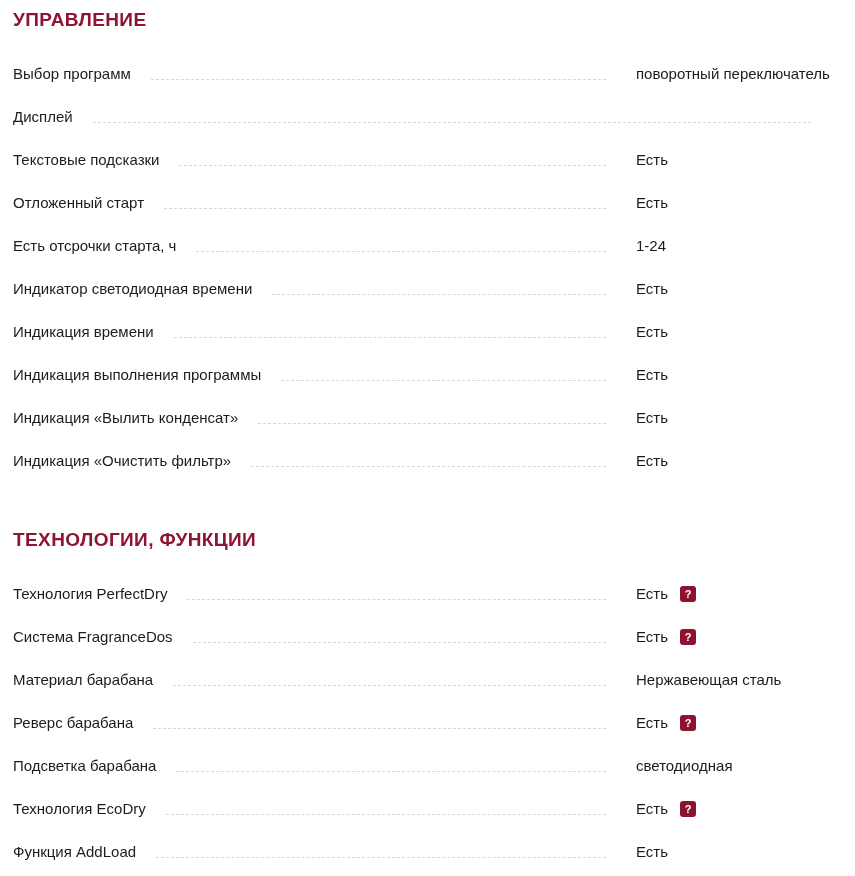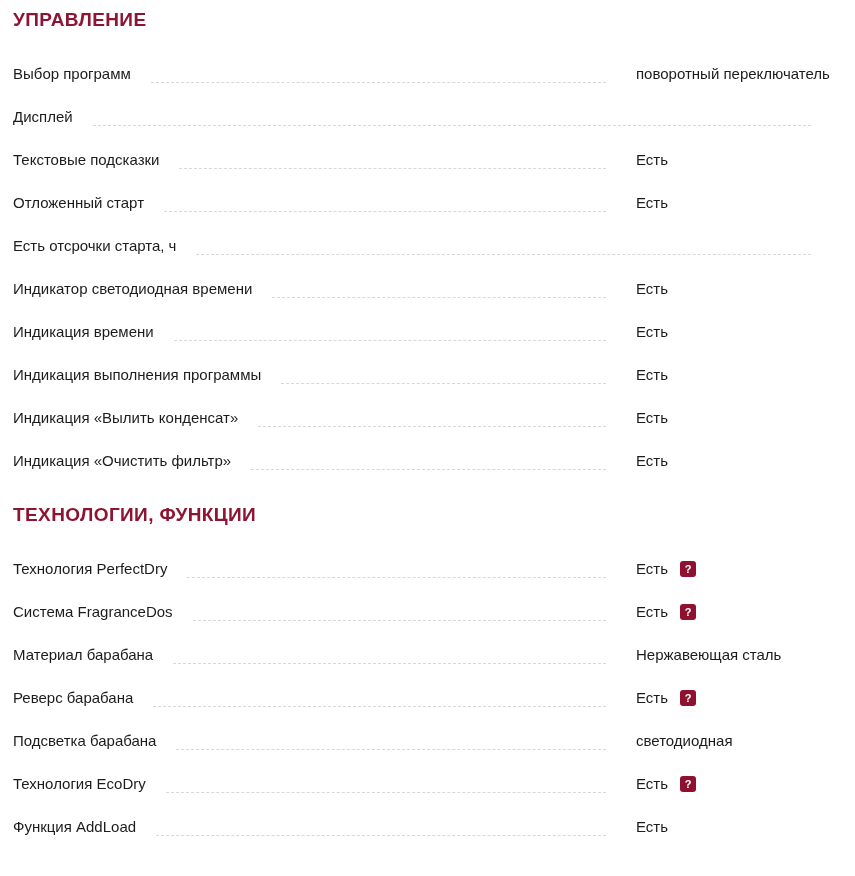--- a/index.html
+++ b/index.html
@@ -16,32 +16,32 @@
     font-family: "Liberation Sans", "DejaVu Sans", sans-serif;
     color: var(--text);
   }
   .page {
     width: 855px;
     min-height: 876px;
     background: var(--bg);
     padding: 8px 14px 20px 13px;
   }
   .spec-section { margin-bottom: 23px; }
-  .spec-section + .spec-section { margin-top: 33px; }
+  .spec-section + .spec-section { margin-top: 58px; }
   .section-title {
     color: var(--accent);
     font-size: 19px;
     line-height: 24px;
     font-weight: 700;
     letter-spacing: 0.4px;
     margin-bottom: 33px;
   }
   .spec-row {
     display: flex;
-    align-items: flex-end;
+    align-items: flex-start;
     line-height: 18px;
     font-size: 15px;
     margin-bottom: 25px;
   }
   .spec-row:last-child { margin-bottom: 0; }
   .spec-label {
     white-space: nowrap;
     color: var(--text);
   }
   .leader {
@@ -113,20 +113,24 @@
     <span class="leader"></span>
     <span class="value-cell">
       <span class="spec-value">Есть</span>
 
     </span>
   </div>
 
   <div class="spec-row">
     <span class="spec-label">Есть отсрочки старта, ч</span>
     <span class="leader"></span>
+    <span class="value-cell">
+      <span class="spec-value">1-24</span>
+
+    </span>
   </div>
 
   <div class="spec-row">
     <span class="spec-label">Индикатор светодиодная времени</span>
     <span class="leader"></span>
     <span class="value-cell">
       <span class="spec-value">Есть</span>
 
     </span>
   </div>

